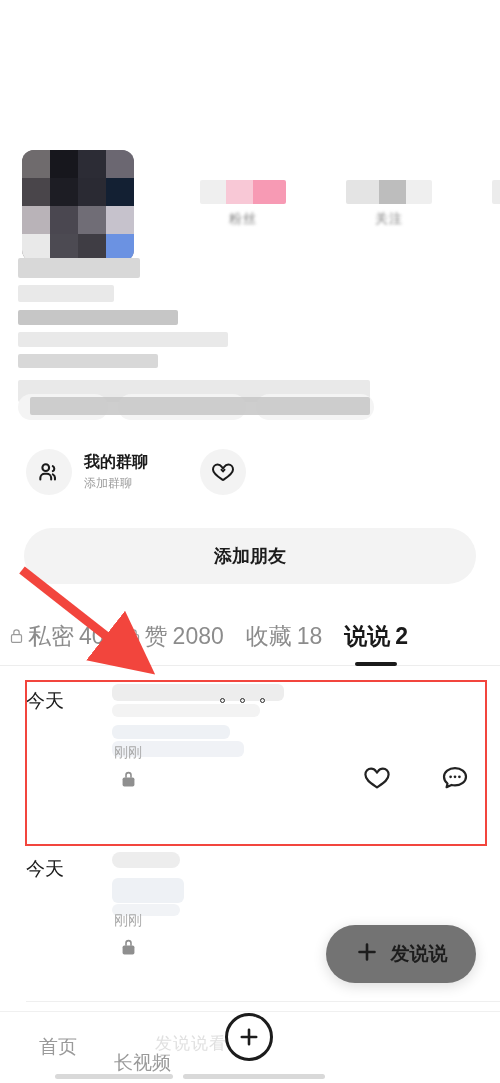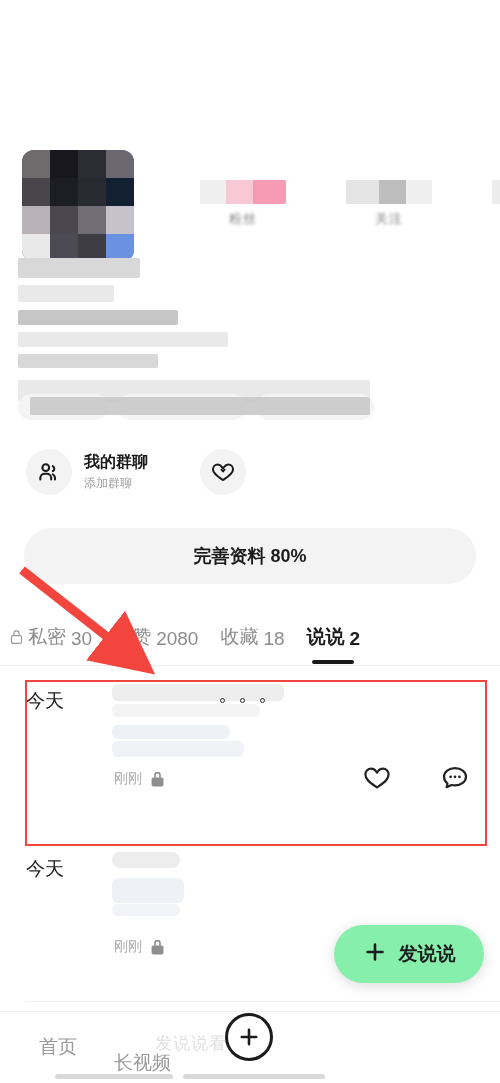--- a/index.html
+++ b/index.html
@@ -93,54 +93,54 @@
     display:flex; align-items:center; justify-content:center;
     font-size:18px; font-weight:700; color:#1c1c1c; border:none;
   }
 
   
   .tabs {
     position:absolute; left:0; top:608px; width:500px; height:58px;
     display:flex; align-items:center; padding-left:10px;
     border-bottom:1px solid #ededed;
   }
-  .tab { display:flex; align-items:flex-end; gap:5px; font-size:19px; color:#8c8c8c; position:relative; }
+  .tab { display:flex; align-items:center; gap:5px; font-size:23px; color:#8c8c8c; position:relative; }
   .tab + .tab { margin-left:22px; }
   .tab.active { color:#1a1a1a; font-weight:700; }
   .tab .bar {
     position:absolute; left:50%; transform:translateX(-50%); bottom:-14px;
     width:42px; height:4px; border-radius:2px; background:#1a1a1a;
   }
   .lock-ico { display:inline-block; }
 
   
   .feed { position:absolute; left:0; top:666px; width:500px; }
   .post { position:relative; height:168px; padding:18px 0 0 26px; }
   .post .day { position:absolute; left:26px; top:22px; font-size:19px; color:#1a1a1a; }
   .post .body { position:absolute; left:112px; top:18px; width:330px; }
   .skel { border-radius:6px; background:#ededed; }
   .post .dots { position:absolute; left:108px; top:12px; display:flex; gap:15px; }
   .post .dots i { width:5px; height:5px; border-radius:50%; border:1px solid #2b2b2b; display:block; }
-  .meta { position:absolute; left:114px; bottom:42px; display:flex; gap:8px; }
+  .meta { position:absolute; left:114px; bottom:42px; display:flex; align-items:center; gap:8px;flex-direction:column; }
   .meta .time { font-size:14px; color:#a9a9a9; }
   .acts { position:absolute; right:30px; bottom:38px; display:flex; align-items:center; gap:48px; }
   .divider { position:absolute; left:26px; right:0; bottom:0; height:1px; background:#efefef; }
 
   .highlight-box {
     position:absolute; left:25px; top:680px; width:462px; height:166px;
     border:2px solid #f2453d; pointer-events:none; z-index:30;
   }
 
   
   .arrow-svg { position:absolute; left:0; top:550px; width:200px; height:130px; z-index:31; }
 
   
   .fab {
-    position:absolute; right:16px; top:925px; width:150px; height:58px;
-    border-radius:29px; background:#86efac; box-shadow:0 3px 14px rgba(0,0,0,0.14);
+    position:absolute; right:24px; top:925px; width:150px; height:58px;
+    border-radius:29px; background:#737373; box-shadow:0 3px 14px rgba(0,0,0,0.14);
     display:flex; align-items:center; justify-content:center; gap:12px; z-index:25;
   }
   .fab .lbl { font-size:19px; font-weight:700; color:#1c1c1c; }
 
   
   .bottom-nav {
     position:absolute; left:0; bottom:0; width:500px; height:72px;
     background:#fff; border-top:1px solid #f0f0f0; z-index:40;
   }
   .bn-item { position:absolute; top:22px; font-size:19px; color:#9a9a9a; }
@@ -233,34 +233,34 @@
       <div class="sc-ico">
         <svg width="28" height="26" viewBox="0 0 28 24" fill="none" stroke="#1a1a1a" stroke-width="2" stroke-linejoin="round">
           <path d="M14 20C9 16.5 4 13.6 4 9.4 4 6.6 6.1 4.6 8.6 4.6c1.9 0 3.3 1 4.2 2.2l1.2 1.5 1.2-1.5c.9-1.2 2.3-2.2 4.2-2.2 2.5 0 4.6 2 4.6 4.8C24 13.6 19 16.5 14 20Z"></path>
           <path d="M12 9.2l2 2.2 2-2.2"></path>
         </svg>
       </div>
     </div>
   </div>
 
   <div class="actions">
-    <button class="act-btn">完善资料 80%</button>
+    <button class="act-btn">添加朋友</button>
   </div>
 
   <div class="tabs">
 
     <div class="tab">
       <span class="lock-ico">
         <svg width="13" height="16" viewBox="0 0 14 17" fill="none" stroke="#9a9a9a" stroke-width="1.3">
           <rect x="1.6" y="7" width="10.8" height="8.4" rx="1.6"></rect>
           <path d="M4.1 7V4.7a2.9 2.9 0 0 1 5.8 0V7"></path>
         </svg>
       </span>
       <span>私密</span>
-      <span>30</span>
+      <span>40</span>
     </div>
 
     <div class="tab">
       <span class="lock-ico">
         <svg width="13" height="16" viewBox="0 0 14 17" fill="none" stroke="#9a9a9a" stroke-width="1.3">
           <rect x="1.6" y="7" width="10.8" height="8.4" rx="1.6"></rect>
           <path d="M4.1 7V4.7a2.9 2.9 0 0 1 5.8 0V7"></path>
         </svg>
       </span>
       <span>赞</span>

